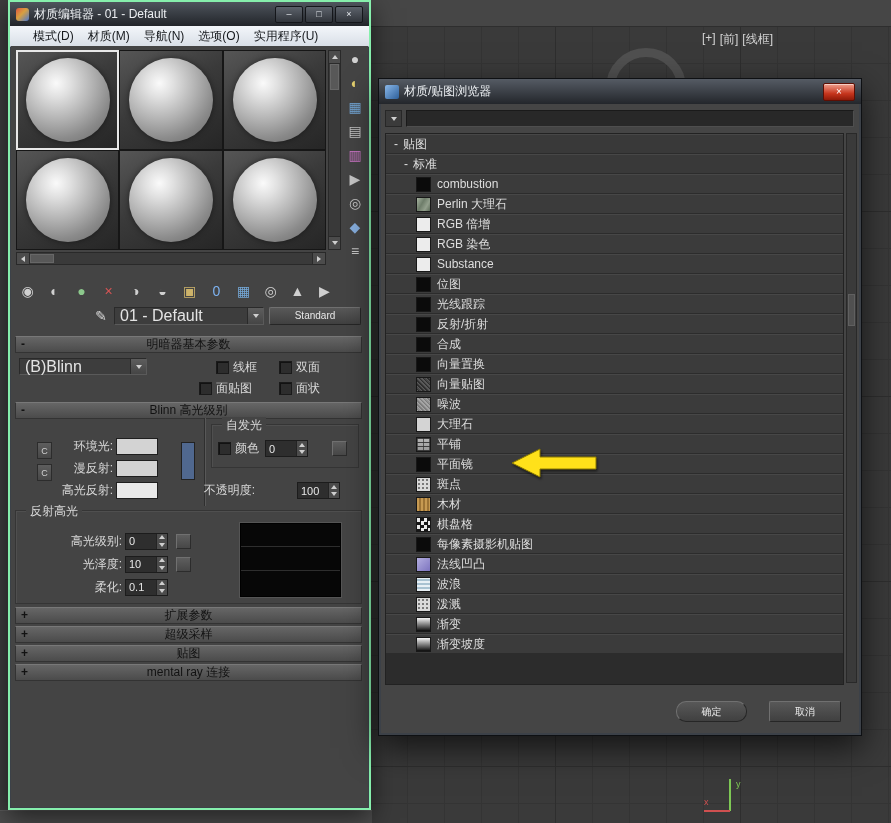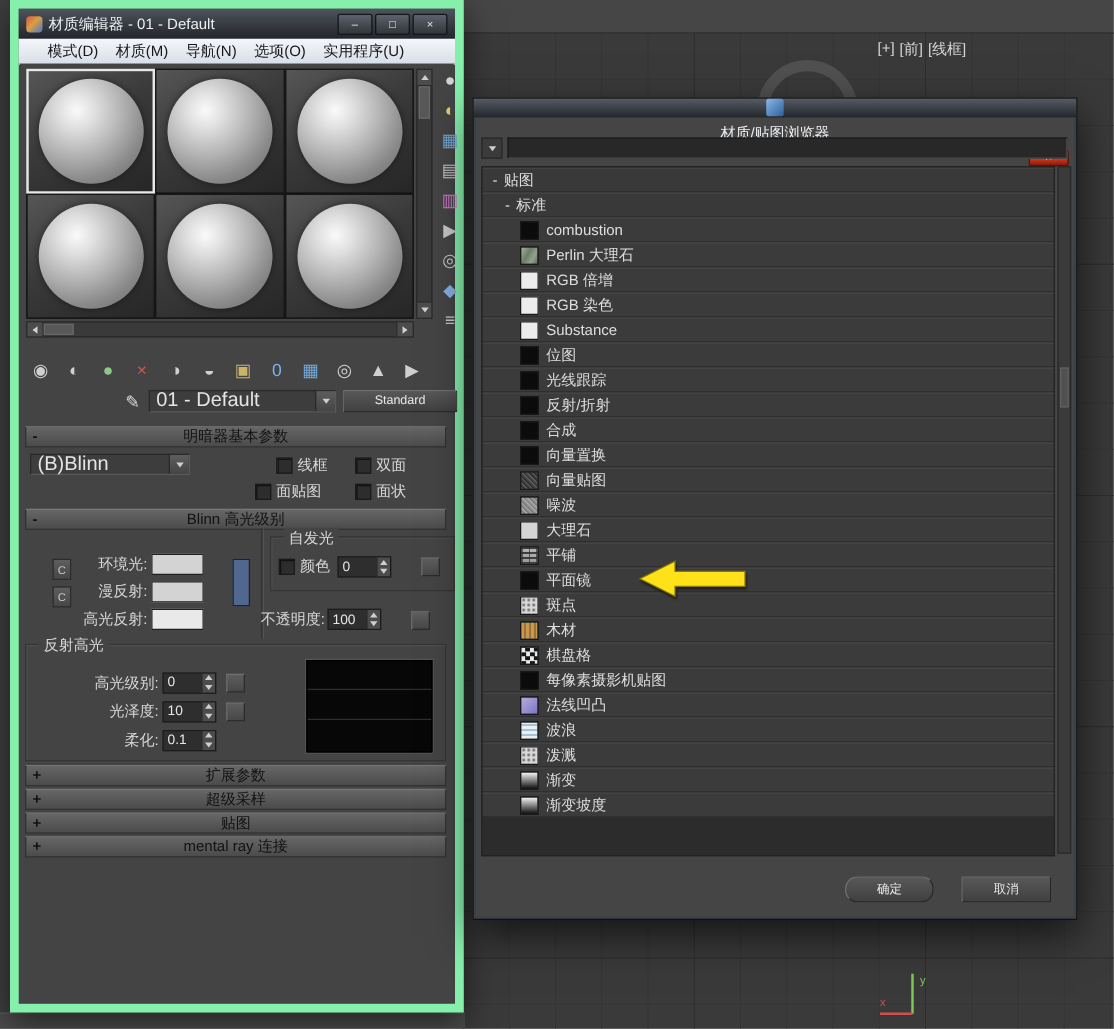--- a/index.html
+++ b/index.html
@@ -35,21 +35,21 @@
   .spin .val{min-width:24px;padding:0 3px;color:#e6e6e6;font-size:11px;display:flex;align-items:center;}
   .spin .arr{width:10px;display:flex;flex-direction:column;background:#4c4c4c;border-left:1px solid #242424;}
   .spin .arr i{flex:1;display:flex;align-items:center;justify-content:center;}
   .mapbtn{width:13px;height:13px;background:linear-gradient(#5e5e5e,#474747);border:1px solid #2c2c2c;border-top-color:#707070;border-left-color:#707070;flex:0 0 auto;}
   .rollout{position:absolute;left:4px;right:6px;height:15px;background:linear-gradient(#666,#4b4b4b);border:1px solid #333;border-top-color:#787878;color:#121212;display:flex;align-items:center;justify-content:center;font-size:12px;}
   .rollout .pm{position:absolute;left:5px;top:0;color:#121212;font-weight:bold;}
   .group{position:absolute;border:1px solid #353535;box-shadow:1px 1px 0 rgba(255,255,255,.06) inset;}
   .gtitle{position:absolute;top:-8px;left:10px;background:#444;padding:0 4px;color:#d8d8d8;font-size:12px;}
 
   
-  #me{position:absolute;left:8px;top:0;width:363px;height:810px;background:#444;border:7px solid #86efac;box-shadow:inset 0 0 0 2px #3c4148,0 8px 24px rgba(0,0,0,.55);z-index:5;box-sizing:border-box;}
+  #me{position:absolute;left:8px;top:0;width:363px;height:810px;background:#444;border:2px solid #86efac;box-shadow:inset 0 0 0 2px #3c4148,0 8px 24px rgba(0,0,0,.55);z-index:5;box-sizing:border-box;}
   #me .app-icon{width:13px;height:13px;border-radius:3px;background:linear-gradient(135deg,#e05540 0%,#d8a040 45%,#4a78d0 100%);flex:0 0 auto;}
   .wbtns{margin-left:auto;display:flex;gap:2px;}
   .wbtn{width:26px;height:15px;background:linear-gradient(#5c626b,#31353b);border:1px solid #14161a;border-radius:2px;display:flex;align-items:center;justify-content:center;color:#e4e8ec;font-size:9px;line-height:1;}
   .menubar{position:absolute;left:0;top:24px;right:0;height:20px;background:linear-gradient(#f3f6fa,#d9dfe7);border-bottom:1px solid #99a3af;display:flex;padding:0 16px;color:#15181c;}
   .menu-item{padding:2px 7px;}
   .client{position:absolute;left:1px;right:1px;top:44px;bottom:1px;background:#444;}
 
   .slots{position:absolute;left:5px;top:4px;width:310px;height:200px;display:grid;grid-template-columns:103px 104px 103px;grid-template-rows:100px 100px;background:#191919;box-sizing:border-box;}
   .slot{border:1px solid #161616;background:linear-gradient(150deg,#565656 0%,#3a3a3a 45%,#262626 100%);display:flex;align-items:center;justify-content:center;box-sizing:border-box;}
   .slot.active{border:2px solid #e8e8e8;}
@@ -86,36 +86,36 @@
   .chk3{left:188px;top:334px;} .chk4{left:268px;top:334px;}
 
   .crow{position:absolute;left:2px;height:16px;display:flex;align-items:center;}
   .crow .clabel{width:100px;text-align:right;margin-right:3px;color:#d8d8d8;}
   .swatch{width:40px;height:15px;border:1px solid #1f1f1f;background:#d3d3d3;}
   .lockbtn{position:absolute;left:26px;width:13px;height:15px;background:linear-gradient(#5e5e5e,#474747);border:1px solid #2c2c2c;color:#cfcfcf;font-size:9px;display:flex;align-items:center;justify-content:center;}
   .lockr{position:absolute;left:170px;top:396px;width:12px;height:36px;background:#50688f;border:1px solid #222;}
   .vdiv{position:absolute;left:193px;top:372px;height:88px;width:0;border-left:1px solid #2f2f2f;border-right:1px solid #585858;}
   .si-group{left:200px;top:378px;width:146px;height:42px;}
   .si-row{position:absolute;left:6px;top:15px;display:flex;align-items:center;gap:4px;color:#d8d8d8;}
-  .op-row{position:absolute;left:180px;top:436px;display:flex;align-items:flex-end;color:#d8d8d8;}
+  .op-row{position:absolute;left:180px;top:436px;display:flex;align-items:flex-end;color:#d8d8d8;gap:40px;}
   .op-row .olabel{width:64px;text-align:right;margin-right:2px;}
 
   .hl{left:4px;right:6px;top:464px;height:92px;}
   .hlrow{position:absolute;left:0;height:16px;display:flex;align-items:center;color:#d8d8d8;}
   .hlrow .hlabel{width:106px;text-align:right;margin-right:3px;}
   .hlrow .mapbtn{margin-left:8px;}
   .curve{position:absolute;left:224px;top:12px;width:99px;height:72px;background:#070707;border:1px solid #000;box-shadow:0 0 0 1px #555;}
   .curve i{position:absolute;left:0;right:0;height:1px;background:#2e2e2e;}
 
   .collapsed-stack{position:absolute;left:4px;right:6px;top:561px;}
   .collapsed-stack .rollout{position:relative;left:0;right:0;margin-bottom:2px;}
 
   
   #bd{position:absolute;left:378px;top:78px;width:484px;height:658px;background:#454545;border:1px solid #0e1013;box-shadow:inset 0 0 0 2px #3c4148,0 12px 32px rgba(0,0,0,.65);z-index:6;box-sizing:border-box;}
-  #bd .titlebar{height:15px;background:linear-gradient(#555b64,#23262b);flex-direction:column;}
+  #bd .titlebar{height:25px;background:linear-gradient(#555b64,#23262b);}
   .dlg-icon{width:14px;height:14px;border-radius:2px;background:linear-gradient(135deg,#8ab8ea,#2d5f9a);flex:0 0 auto;}
   .close-btn{margin-left:auto;width:30px;height:16px;background:linear-gradient(#f0a08e,#c6351d 60%,#8f1a08);border:1px solid #5d0f04;border-radius:2px;color:#fff;font-size:10px;display:flex;align-items:center;justify-content:center;box-shadow:inset 0 1px 0 rgba(255,255,255,.5);}
   .search-row{position:absolute;top:30px;left:6px;right:7px;height:20px;}
   .dd-btn{position:absolute;left:0;top:1px;width:17px;height:17px;background:#3b3b3b;border:1px solid #272727;display:flex;align-items:center;justify-content:center;box-sizing:border-box;}
   .search{position:absolute;left:21px;right:0;top:1px;height:17px;width:calc(100% - 21px);background:#282828;border:1px solid #1a1a1a;border-bottom-color:#4e4e4e;border-right-color:#4e4e4e;color:#ddd;font-size:12px;padding:0 4px;box-sizing:border-box;outline:none;}
   .list{position:absolute;left:6px;right:17px;top:54px;height:550px;background:#2c2c2c;border:1px solid #222;overflow:hidden;}
   .lrow{height:19px;margin-bottom:1px;background:#3b3b3b;border-top:1px solid #474747;display:flex;align-items:center;color:#dedede;font-size:12px;box-sizing:border-box;}
   .lrow .pm2{margin-right:5px;}
   .lrow.g0{padding-left:8px;background:#393939;}
   .lrow.g1{padding-left:18px;background:#393939;}

